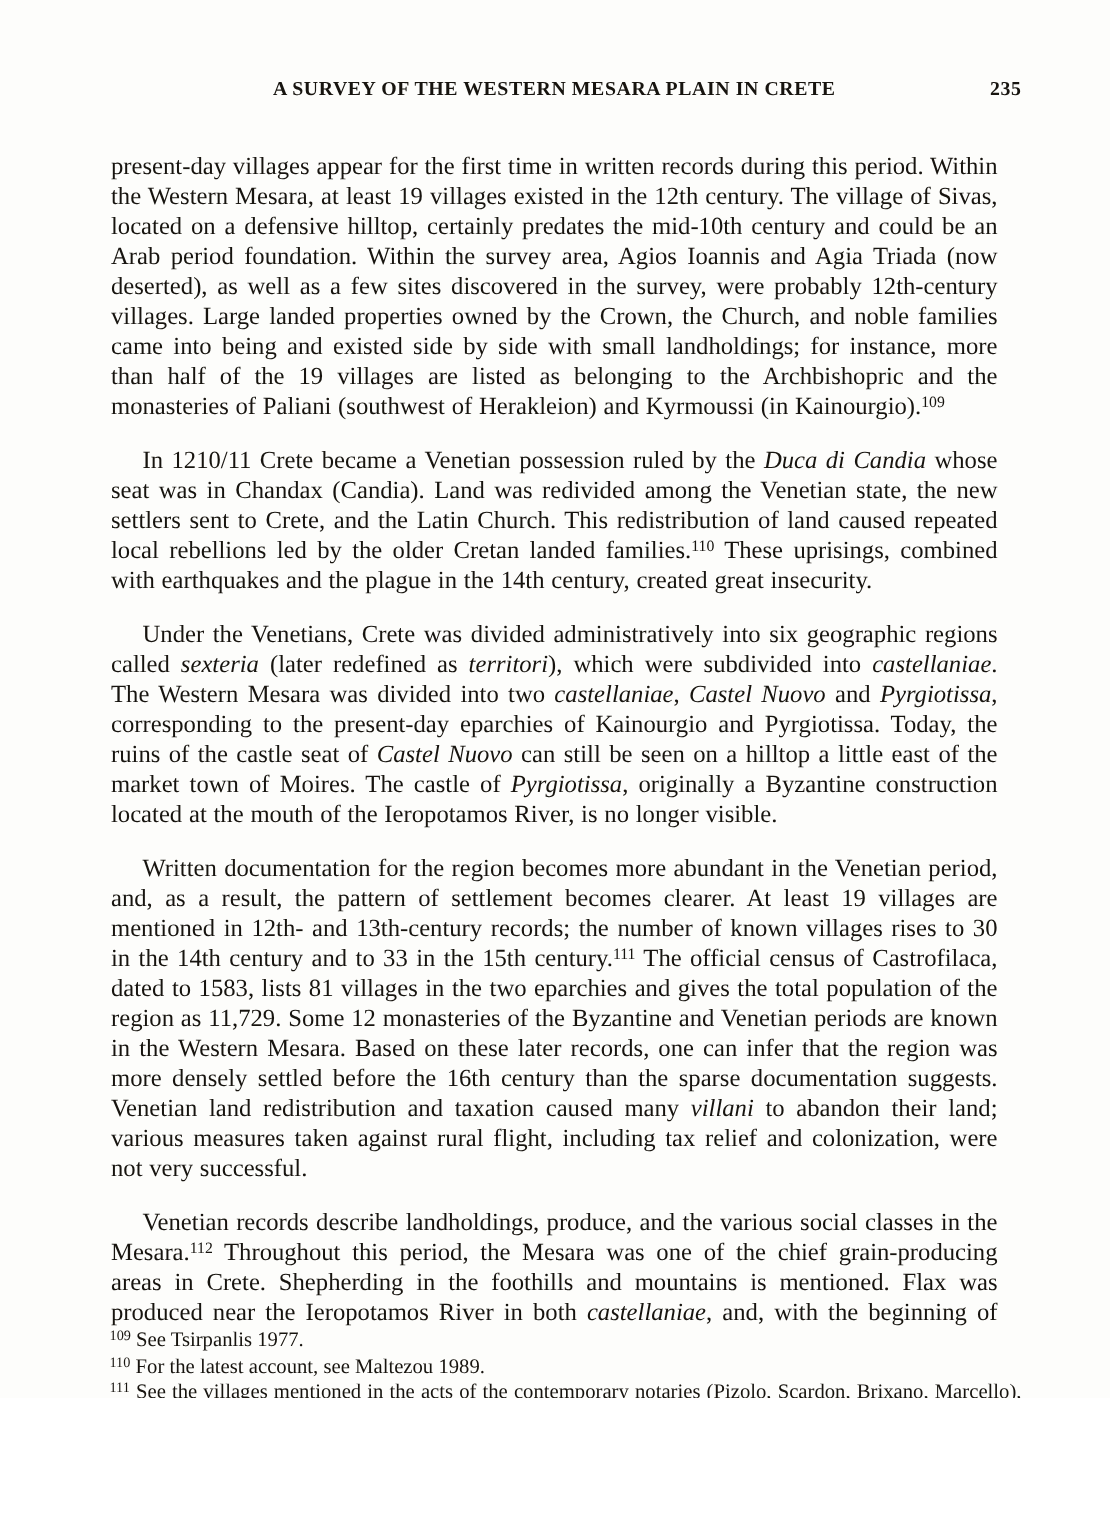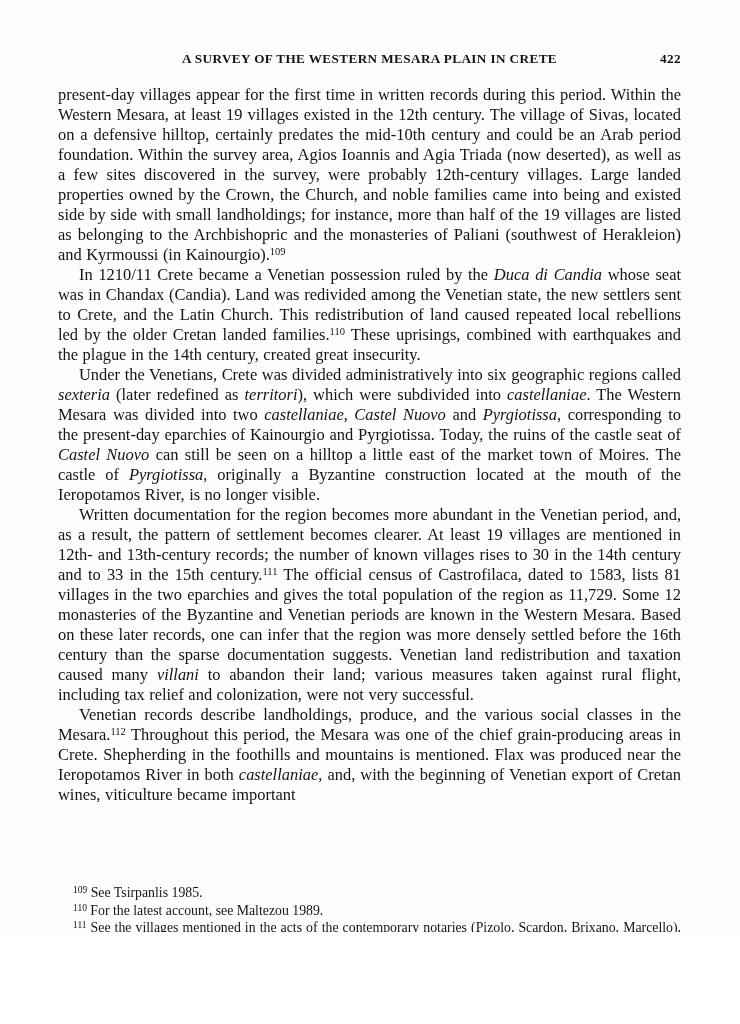--- a/index.html
+++ b/index.html
@@ -39,21 +39,21 @@
     left: 58px;
     width: 623px;
     font-size: 16.45px;
     line-height: 20px;
     text-align: justify;
     max-height: 800px;
     overflow: hidden;
     word-spacing: 0.4px;
   }
   .body-text p.para {
-    margin: 0;
+    margin: 16px;
   }
   .body-text p.para.indent {
     text-indent: 21px;
   }
   sup.fnref {
     font-size: 10.5px;
     line-height: 0;
     vertical-align: baseline;
     position: relative;
     top: -5.5px;
@@ -79,28 +79,28 @@
     position: relative;
     top: -4px;
   }
 </style>
 </head>
 <body>
 
 <div class="page">
   <div class="running-head">
     <span class="rh-title">A SURVEY OF THE WESTERN MESARA PLAIN IN CRETE</span>
-    <span class="rh-page">422</span>
+    <span class="rh-page">235</span>
   </div>
   <div class="body-text" id="body-text">
       <p class="para"><span>present-day villages appear for the first time in written records during this period. Within the Western Mesara, at least 19 villages existed in the 12th century. The village of Sivas, located on a defensive hilltop, certainly predates the mid-10th century and could be an Arab period foundation. Within the survey area, Agios Ioannis and Agia Triada (now deserted), as well as a few sites discovered in the survey, were probably 12th-century villages. Large landed properties owned by the Crown, the Church, and noble families came into being and existed side by side with small landholdings; for instance, more than half of the 19 villages are listed as belonging to the Archbishopric and the monasteries of Paliani (southwest of Herakleion) and Kyrmoussi (in Kainourgio).</span><sup class="fnref">109</sup></p>
       <p class="para indent"><span>In 1210/11 Crete became a Venetian possession ruled by the </span><i>Duca di Candia</i><span> whose seat was in Chandax (Candia). Land was redivided among the Venetian state, the new settlers sent to Crete, and the Latin Church. This redistribution of land caused repeated local rebellions led by the older Cretan landed families.</span><sup class="fnref">110</sup><span> These uprisings, combined with earthquakes and the plague in the 14th century, created great insecurity.</span></p>
       <p class="para indent"><span>Under the Venetians, Crete was divided administratively into six geographic regions called </span><i>sexteria</i><span> (later redefined as </span><i>territori</i><span>), which were subdivided into </span><i>castellaniae</i><span>. The Western Mesara was divided into two </span><i>castellaniae</i><span>, </span><i>Castel Nuovo</i><span> and </span><i>Pyrgiotissa</i><span>, corresponding to the present-day eparchies of Kainourgio and Pyrgiotissa. Today, the ruins of the castle seat of </span><i>Castel Nuovo</i><span> can still be seen on a hilltop a little east of the market town of Moires. The castle of </span><i>Pyrgiotissa</i><span>, originally a Byzantine construction located at the mouth of the Ieropotamos River, is no longer visible.</span></p>
       <p class="para indent"><span>Written documentation for the region becomes more abundant in the Venetian period, and, as a result, the pattern of settlement becomes clearer. At least 19 villages are mentioned in 12th- and 13th-century records; the number of known villages rises to 30 in the 14th century and to 33 in the 15th century.</span><sup class="fnref">111</sup><span> The official census of Castrofilaca, dated to 1583, lists 81 villages in the two eparchies and gives the total population of the region as 11,729. Some 12 monasteries of the Byzantine and Venetian periods are known in the Western Mesara. Based on these later records, one can infer that the region was more densely settled before the 16th century than the sparse documentation suggests. Venetian land redistribution and taxation caused many </span><i>villani</i><span> to abandon their land; various measures taken against rural flight, including tax relief and colonization, were not very successful.</span></p>
       <p class="para indent"><span>Venetian records describe landholdings, produce, and the various social classes in the Mesara.</span><sup class="fnref">112</sup><span> Throughout this period, the Mesara was one of the chief grain-producing areas in Crete. Shepherding in the foothills and mountains is mentioned. Flax was produced near the Ieropotamos River in both </span><i>castellaniae</i><span>, and, with the beginning of Venetian export of Cretan wines, viticulture became important</span></p>
     </div>
   <div class="footnotes" id="footnotes">
-      <p class="footnote"><sup class="fnnum">109</sup><span> See Tsirpanlis 1985.</span></p>
+      <p class="footnote"><sup class="fnnum">109</sup><span> See Tsirpanlis 1977.</span></p>
       <p class="footnote"><sup class="fnnum">110</sup><span> For the latest account, see Maltezou 1989.</span></p>
       <p class="footnote"><sup class="fnnum">111</sup><span> See the villages mentioned in the acts of the contemporary notaries (Pizolo, Scardon, Brixano, Marcello), and in the documents published by Tsirpanlis 1980.</span></p>
       <p class="footnote"><sup class="fnnum">112</sup><span> See the documents in Theotokis 1933; Theotokis 1936–1932; Gasparis 1986.</span></p>
     </div>
 </div>
 
 </body></html>

